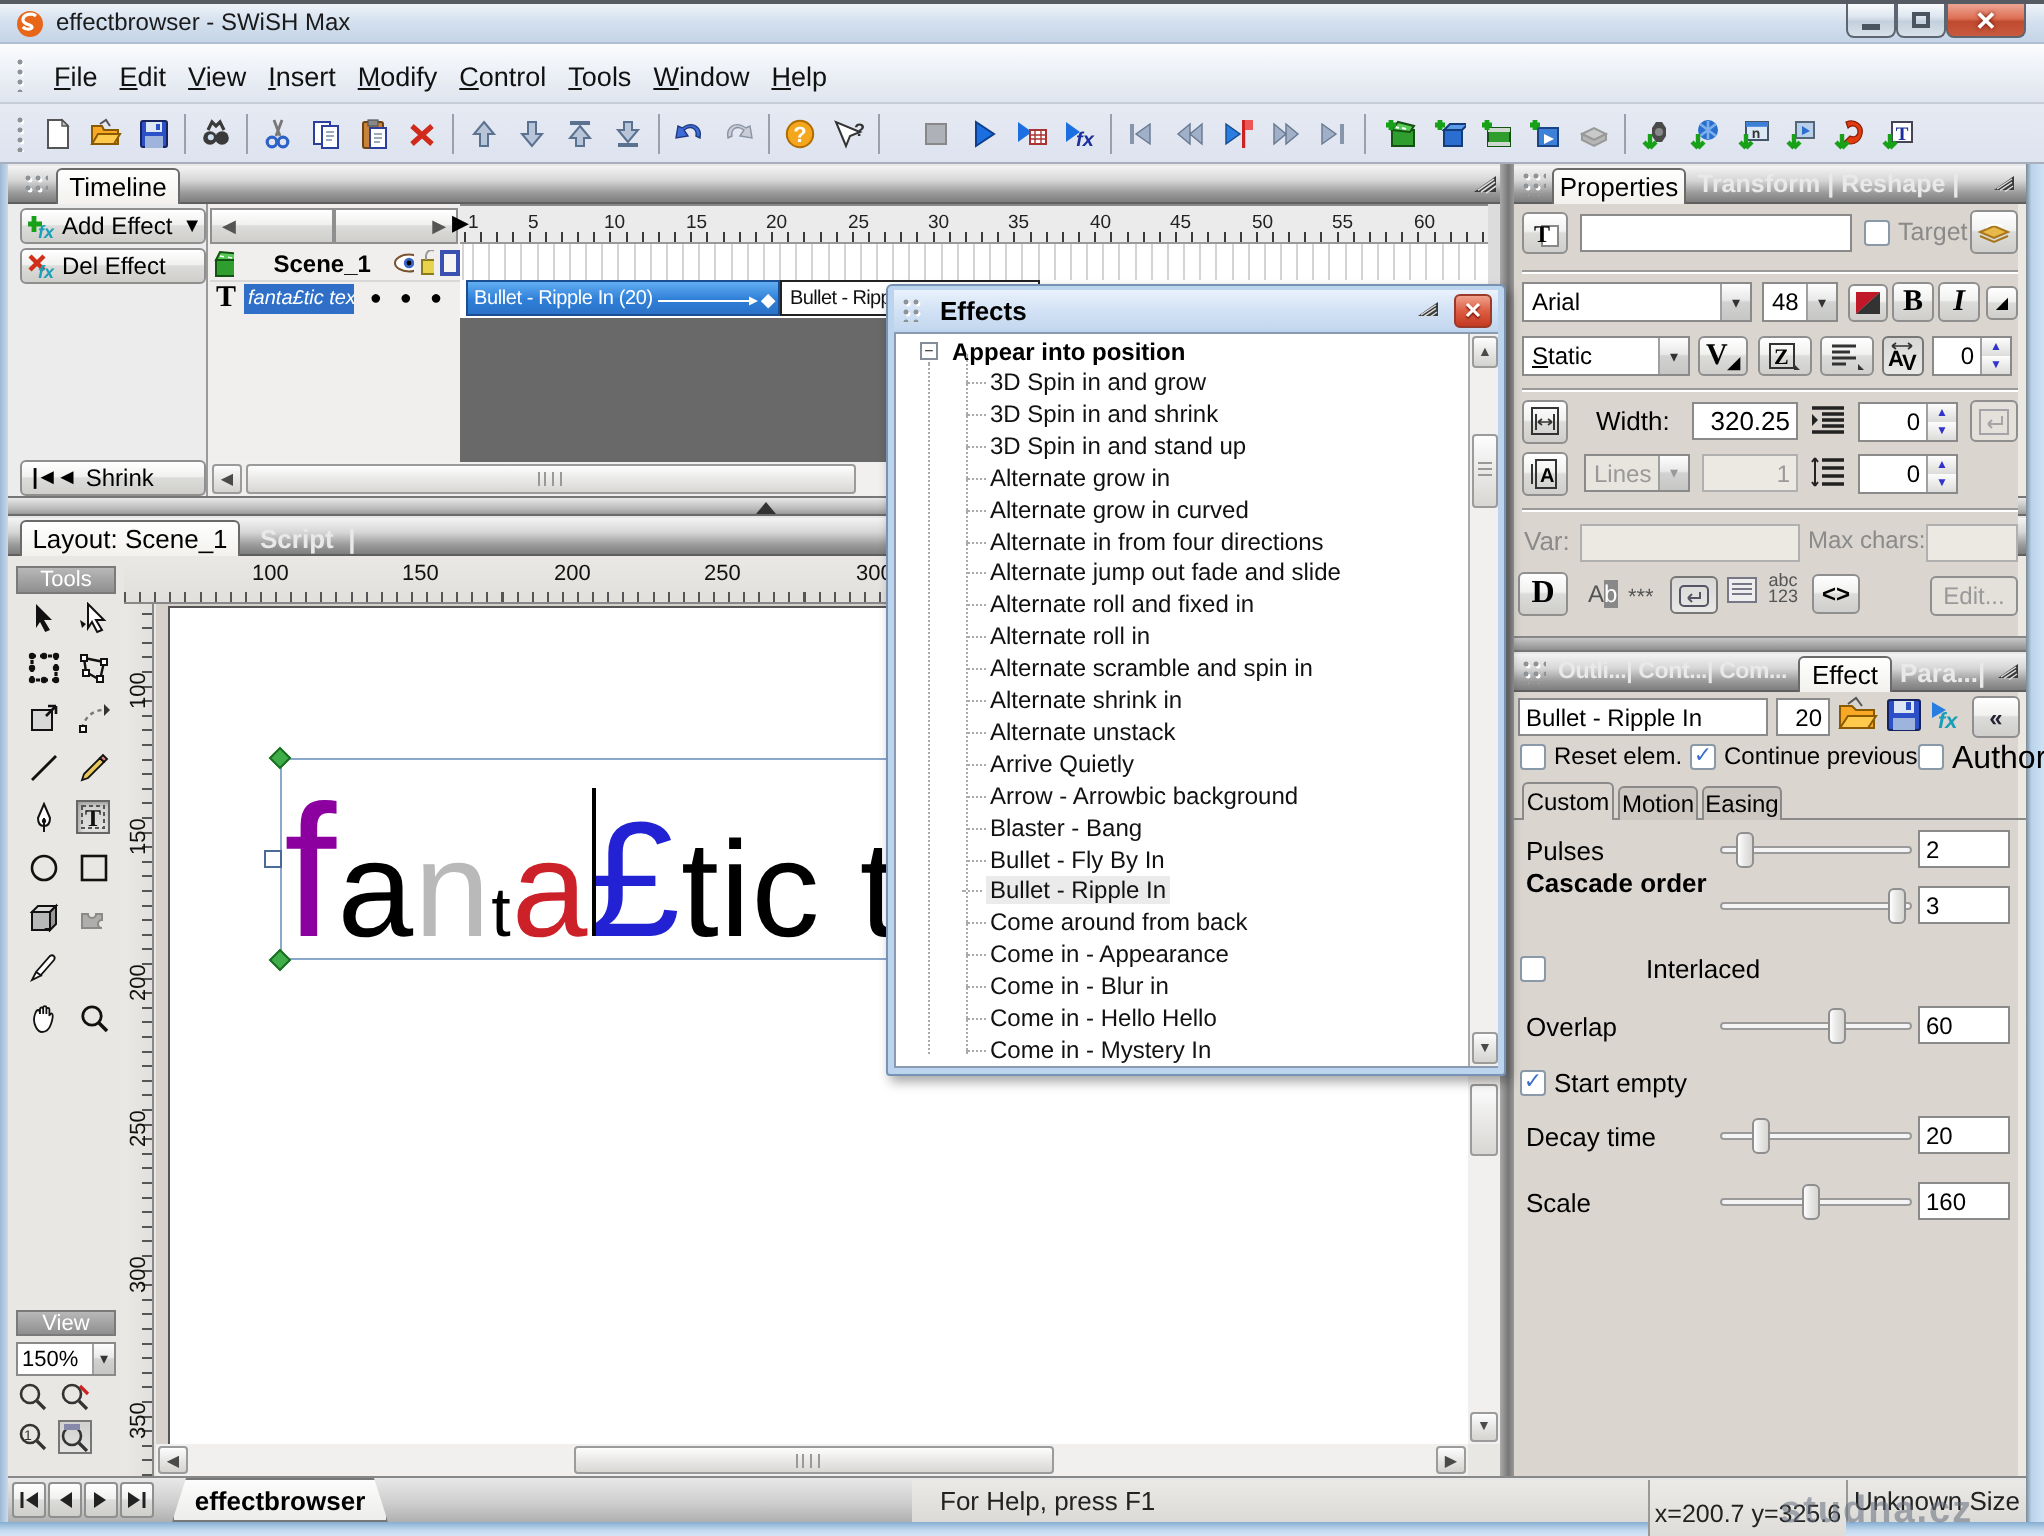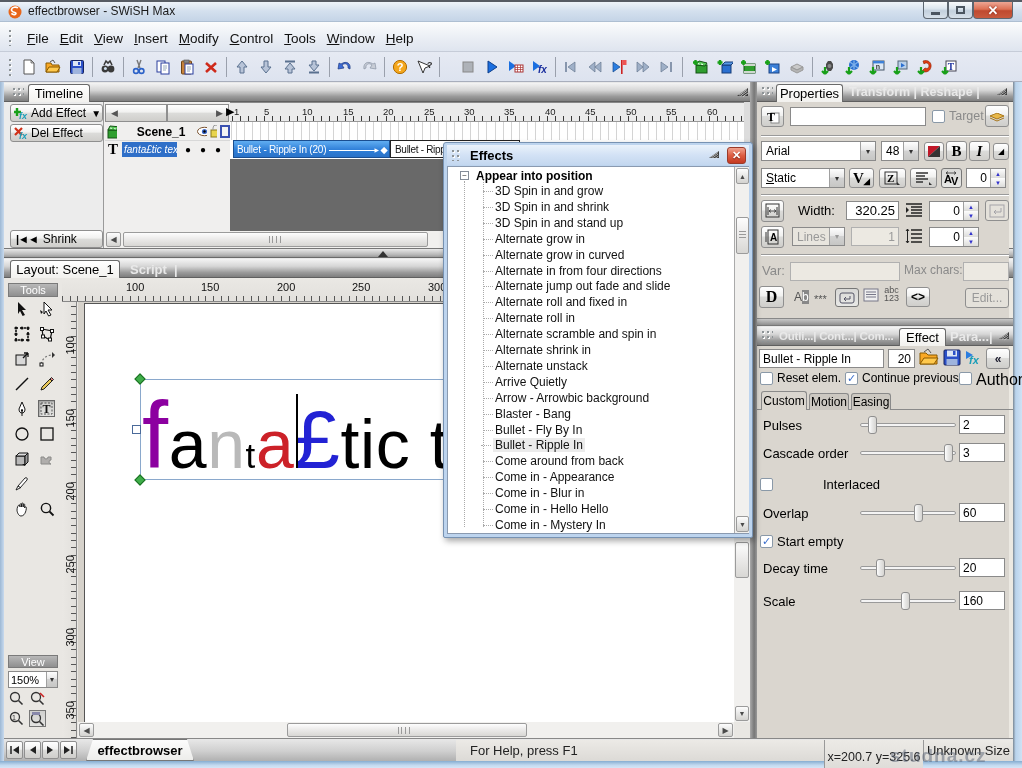--- a/index.html
+++ b/index.html
@@ -829,21 +829,21 @@
       <div class="abs lbl" style="left:219px;top:289px;font-size:16px;">Author</div>
 
  <div class="abs" style="left:0px;top:309px;width:256px;height:19px;border-bottom:1px solid #8a8a8a;"></div>
  <div class="abs" style="left:4px;top:309px;width:46px;height:19px;background:#dad6cf;border:1px solid #8a8a8a;border-bottom:none;border-radius:3px 3px 0 0;text-align:center;line-height:18px;font-size:12px;z-index:2;">Custom</div>
  <div class="abs" style="left:52px;top:311px;width:40px;height:17px;background:#ccc8c1;border:1px solid #8a8a8a;border-bottom:none;border-radius:3px 3px 0 0;text-align:center;line-height:16px;font-size:12px;">Motion</div>
  <div class="abs" style="left:94px;top:311px;width:40px;height:17px;background:#ccc8c1;border:1px solid #8a8a8a;border-bottom:none;border-radius:3px 3px 0 0;text-align:center;line-height:16px;font-size:12px;">Easing</div>
  <div class="abs lbl" style="left:6px;top:336px;">Pulses</div>
  <div class="slider" style="left:103px;top:341px;width:96px;"></div>
  <div class="sthumb" style="left:111px;top:334px;"></div>
  <div class="abs fld" style="left:202px;top:333px;width:46px;height:19px;">2</div>
- <div class="abs lbl" style="left:6px;top:364px;">Cascade order</div>
+ <div class="abs lbl" style="left:6px;top:352px;font-weight:bold;">Cascade order</div>
  <div class="slider" style="left:103px;top:369px;width:96px;"></div>
  <div class="sthumb" style="left:187px;top:362px;"></div>
  <div class="abs fld" style="left:202px;top:361px;width:46px;height:19px;">3</div>
  <div class="abs cb" style="left:3px;top:396px;"></div>
       <div class="abs lbl" style="left:20px;top:395px;margin-left:46px;">Interlaced</div>
  <div class="abs lbl" style="left:6px;top:424px;">Overlap</div>
  <div class="slider" style="left:103px;top:429px;width:96px;"></div>
  <div class="sthumb" style="left:157px;top:422px;"></div>
  <div class="abs fld" style="left:202px;top:421px;width:46px;height:19px;">60</div>
  <div class="abs cb" style="left:3px;top:453px;color:#3a6ecc;font-size:11px;text-align:center;line-height:11px;">✓</div>

